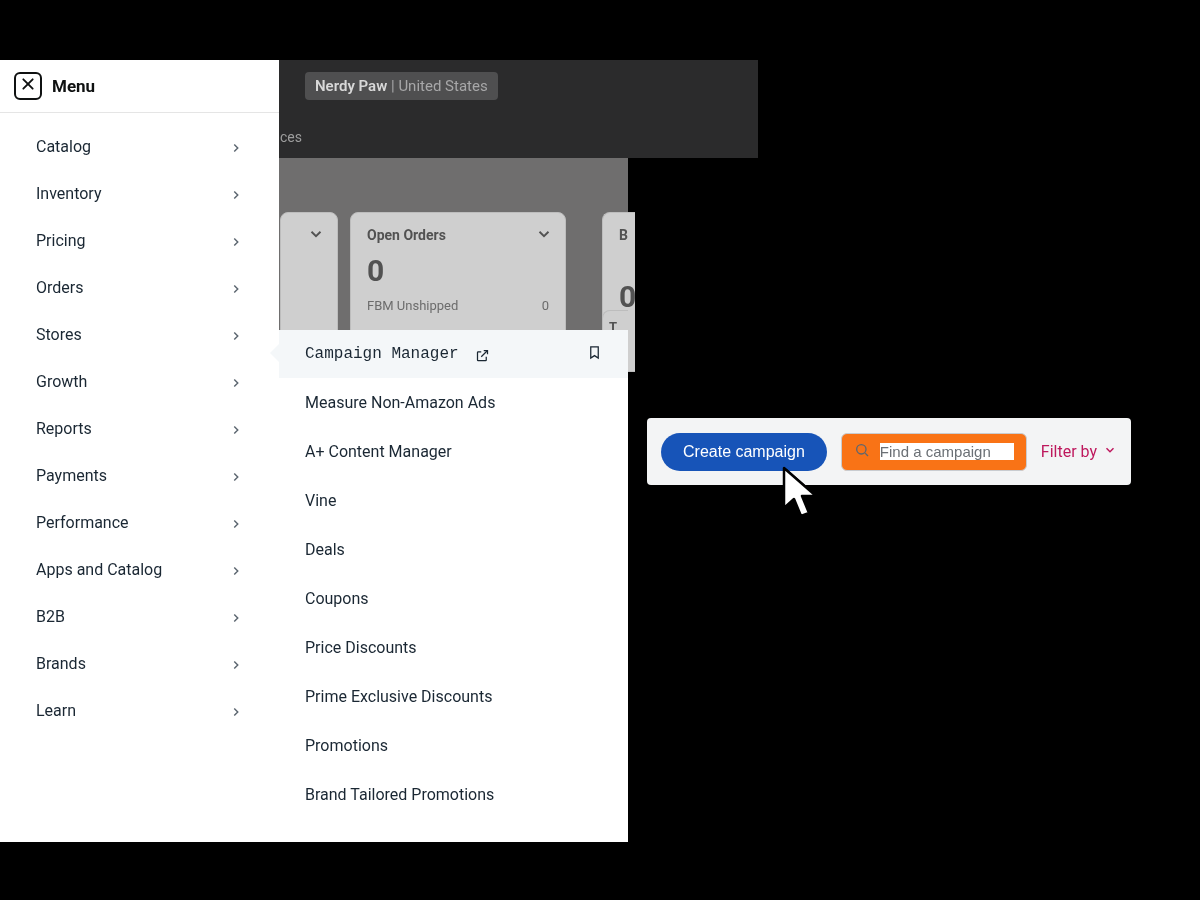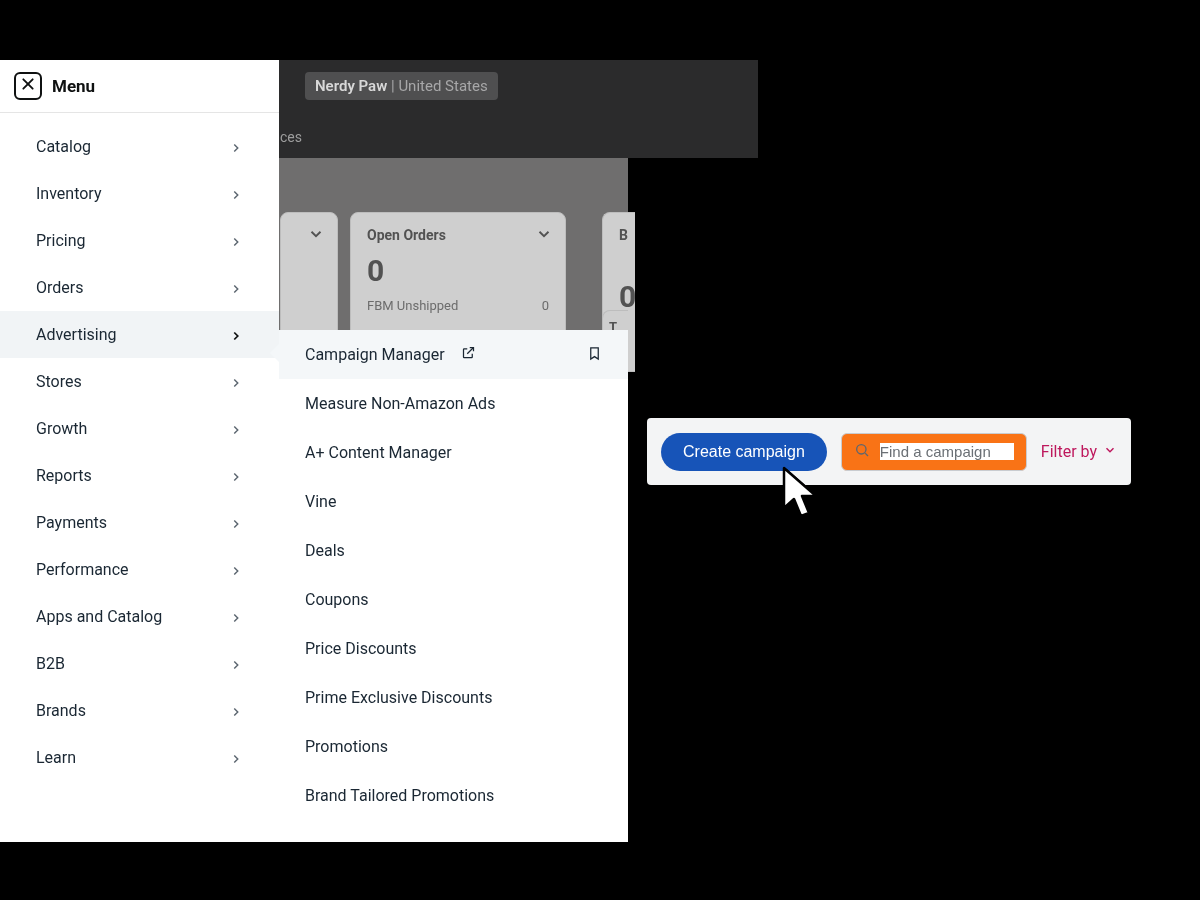--- a/index.html
+++ b/index.html
@@ -127,21 +127,21 @@
       border-right: 9px solid #f4f7f9;
     }
     .sub-item {
       display: flex; align-items: center; justify-content: space-between;
       padding: 15px 26px;
       font-size: 16px;
       color: #1a2733;
       cursor: pointer;
     }
     .sub-item.active { background: #f4f7f9; }
-    .sub-item .left { display: flex; align-items: flex-start; gap: 16px; }
+    .sub-item .left { display: flex; align-items: flex-end; gap: 16px; font-family: Liberation Mono, monospace; }
     .ext-icon { width: 15px; height: 15px; color: #1a2733; }
     .bm-icon { width: 15px; height: 18px; color: #1a2733; }
     
     .toolbar {
       position: absolute;
       left: 647px;
       top: 418px;
       width: 484px;
       height: 67px;
       background: #f3f4f5;
@@ -265,26 +265,20 @@
         </div>
       <div class="nav-item">
           <span>Pricing</span>
           <span class="chev-r"><svg viewBox="0 0 24 24" fill="none" stroke="currentColor" stroke-width="2.5">
               <polyline points="9 6 15 12 9 18"></polyline>
             </svg></span>
         </div>
       <div class="nav-item">
           <span>Orders</span>
           <span class="chev-r"><svg viewBox="0 0 24 24" fill="none" stroke="currentColor" stroke-width="2.5">
-              <polyline points="9 6 15 12 9 18"></polyline>
-            </svg></span>
-        </div>
-      <div class="nav-item active">
-          <span>Advertising</span>
-          <span class="chev-r"><svg viewBox="0 0 24 24" fill="none" stroke="#0f1111" stroke-width="3">
               <polyline points="9 6 15 12 9 18"></polyline>
             </svg></span>
         </div>
       <div class="nav-item">
           <span>Stores</span>
           <span class="chev-r"><svg viewBox="0 0 24 24" fill="none" stroke="currentColor" stroke-width="2.5">
               <polyline points="9 6 15 12 9 18"></polyline>
             </svg></span>
         </div>
       <div class="nav-item">

